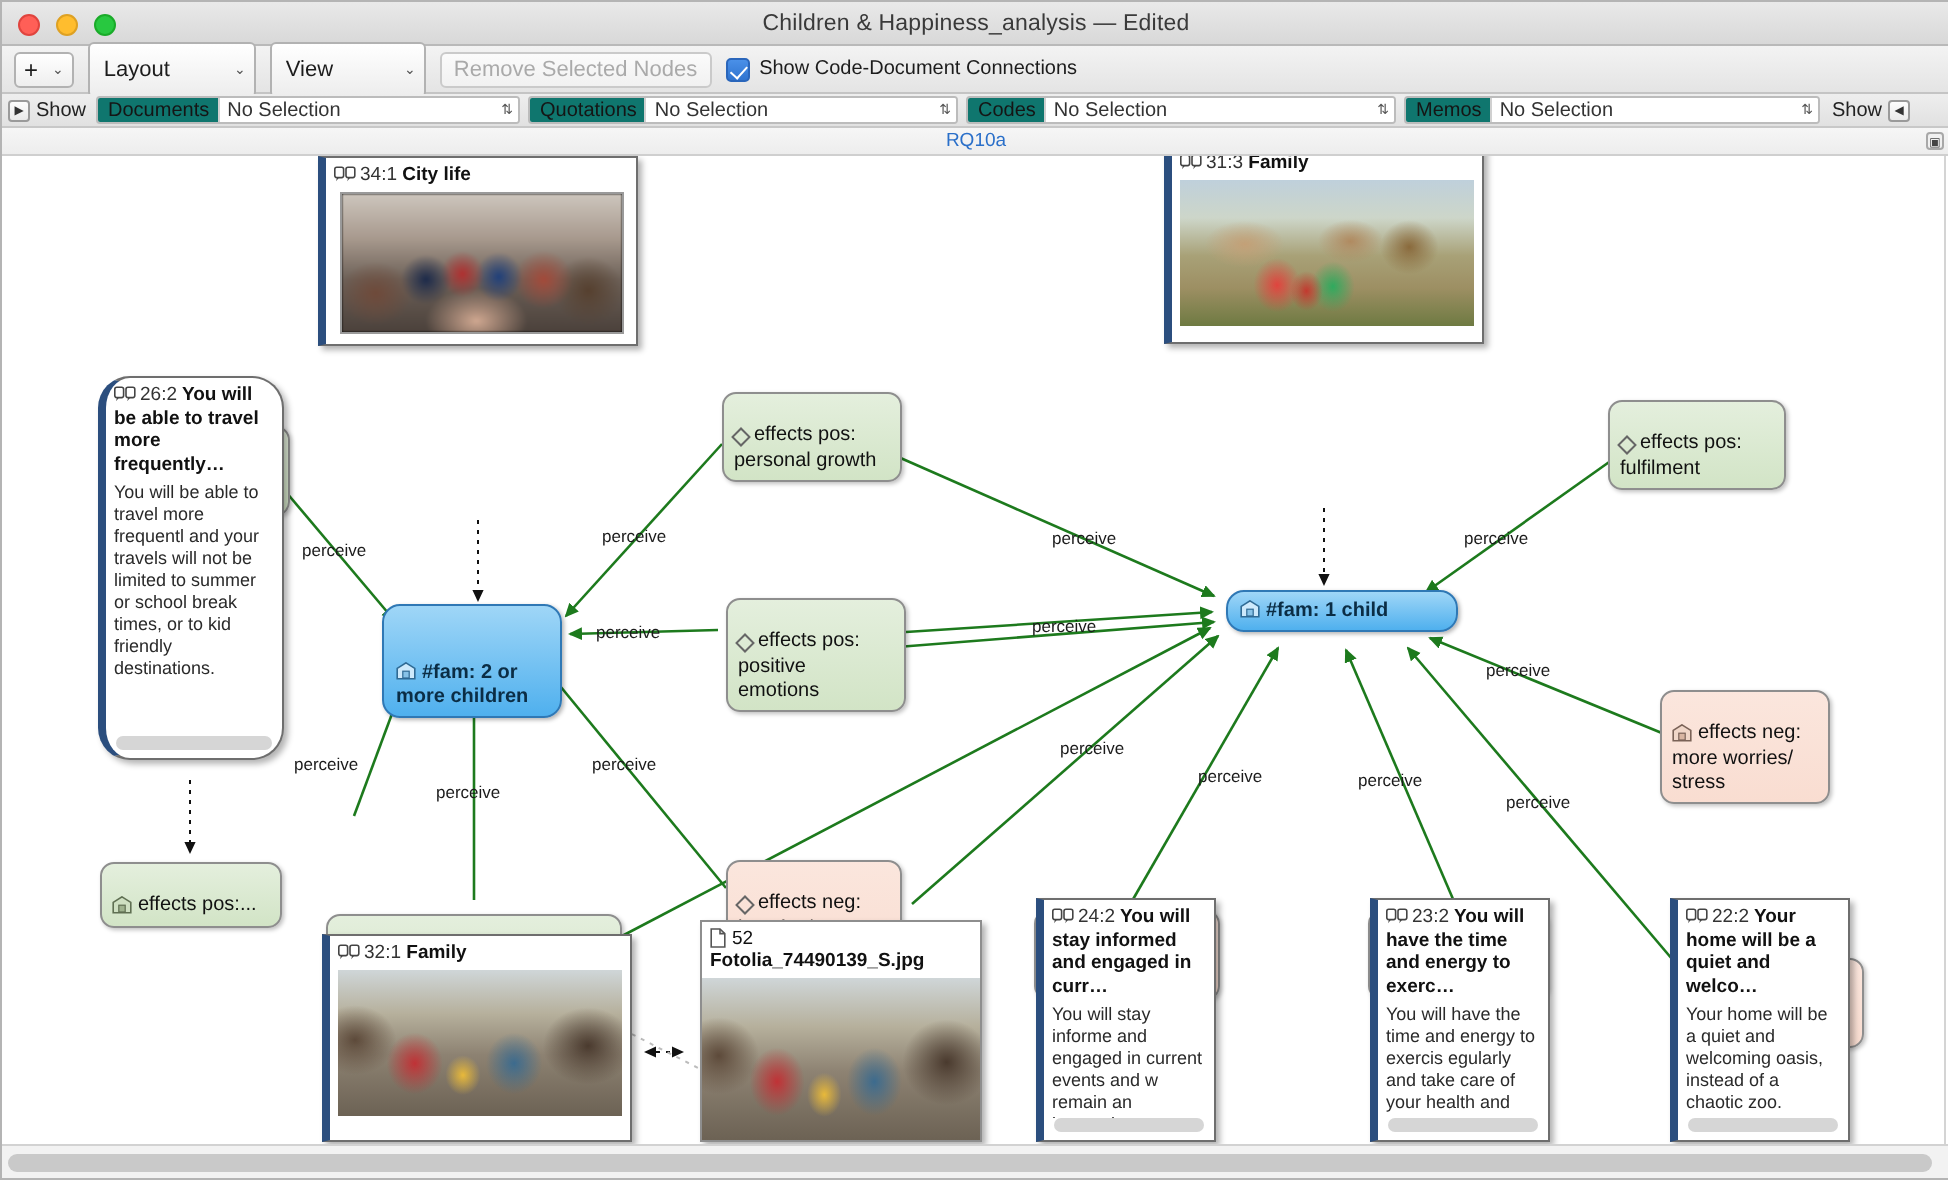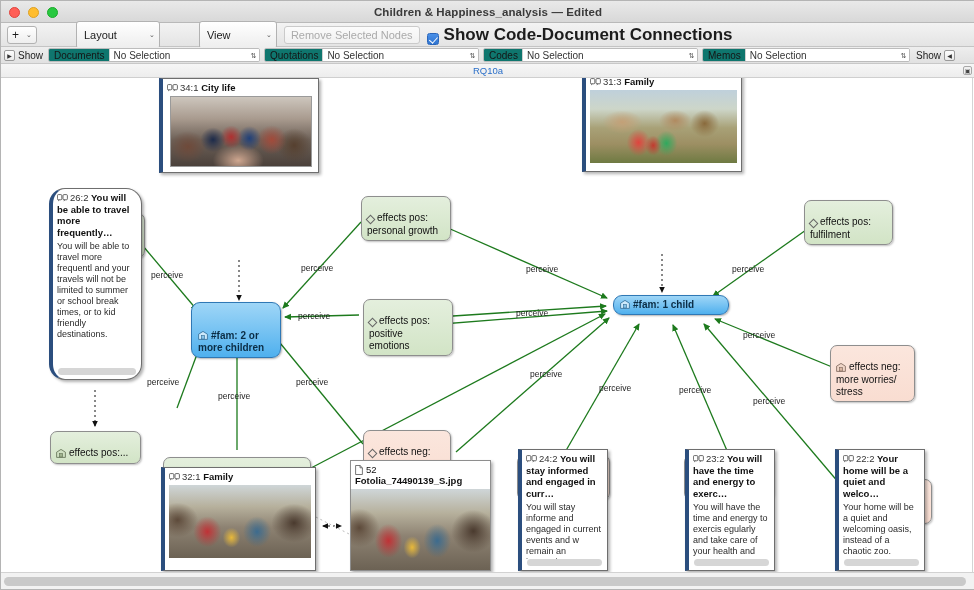--- a/index.html
+++ b/index.html
@@ -24,21 +24,21 @@
     border-bottom: 1px solid #b9b9b9;
     display: flex; align-items: center;
   }
   .traffic { position: absolute; left: 8px; top: 6px; display: flex; gap: 8px; }
   .tl { width: 11px; height: 11px; border-radius: 50%; display: block; }
   .tl.red    { background: #ff5f57; border: 1px solid #e0443e; }
   .tl.yellow { background: #ffbd2e; border: 1px solid #dea123; }
   .tl.green  { background: #28c840; border: 1px solid #1aab29; }
   .win-title {
     width: 100%; text-align: center;
-    font-size: 11.5px; color: #3a3a3a; font-weight: bold;
+    font-size: 11.5px; color: #3a3a3a; font-weight: normal;
     letter-spacing: 0.1px;
   }
 
   
   .toolbar {
     position: absolute; left: 0; top: 22px; width: 974px; height: 24px;
     background: linear-gradient(to bottom, #f3f3f3, #e4e4e4);
     border-bottom: 1px solid #c4c4c4;
     display: flex; align-items: center; padding: 0 6px; gap: 7px;
   }
@@ -50,27 +50,26 @@
   }
   .plusbtn { padding: 0 4px; gap: 4px; }
   .plusbtn .glyph { font-size: 12px; line-height: 1; }
   .caret { font-size: 7px; color: #555; margin-left: 3px; }
   .popup {
     height: 28px; min-width: 70px; border: 1px solid #b2b2b2; border-radius: 3px;
     background: linear-gradient(to bottom, #ffffff, #ededed);
     font-size: 11px; color: #1c1c1c;
     display: flex; align-items: center; justify-content: space-between;
     padding: 0 4px 0 7px;
-    margin-left: 32px;
   }
   .popup.w-layout { width: 84px; }
   .popup.w-view { width: 78px; }
   .btn.disabled { color: #aaaaaa; border-color: #cacaca;
     background: linear-gradient(to bottom, #fbfbfb, #f1f1f1); }
-  .checkrow { display: flex; align-items: flex-end; gap: 5px; font-size: 17px; color: #1c1c1c; font-weight: bold; }
+  .checkrow { display: flex; align-items: flex-start; gap: 5px; font-size: 10px; color: #1c1c1c; }
   .checkbox {
     width: 12px; height: 12px; border-radius: 2.5px;
     background: linear-gradient(to bottom, #4a90e8, #2f74d0);
     border: 1px solid #2a66bb;
     position: relative;
   }
   .checkbox::after {
     content: ""; position: absolute; left: 3px; top: 1px;
     width: 3.5px; height: 7px; border: solid #fff;
     border-width: 0 1.6px 1.6px 0; transform: rotate(42deg);

